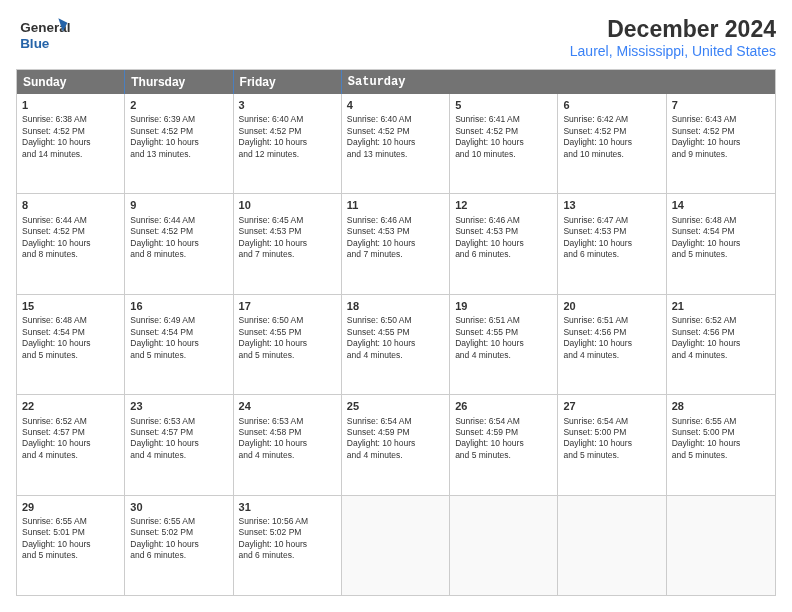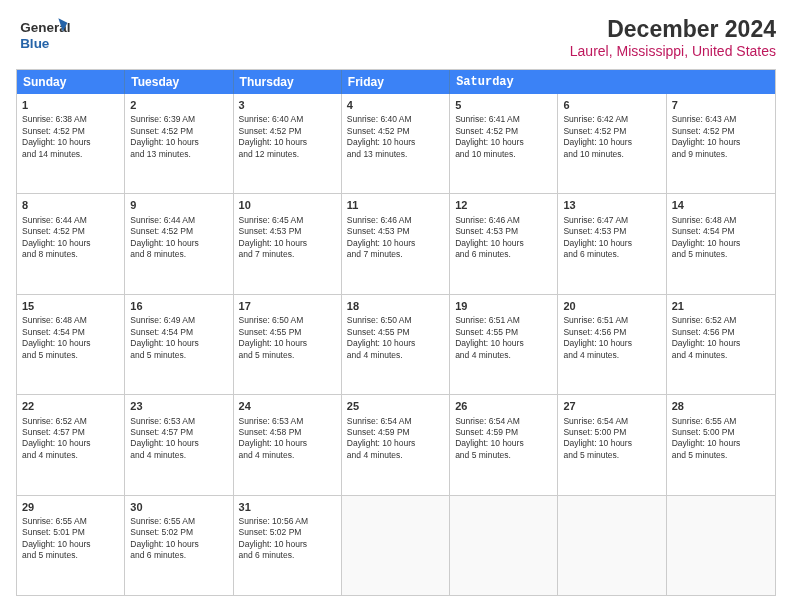--- a/index.html
+++ b/index.html
@@ -35,32 +35,32 @@
     .title-area {
       text-align: right;
     }
     .month-title {
       font-size: 23px;
       font-weight: bold;
       color: #333;
     }
     .location {
       font-size: 14px;
-      color: #be185d;
+      color: #3b82f6;
     }
     .calendar {
       flex: 1;
       display: flex;
       flex-direction: column;
       border: 1px solid #ccc;
     }
     .cal-header {
       display: grid;
       grid-template-columns: repeat(7, 1fr);
-      background: #3b82f6;
+      background: #737373;
     }
     .cal-header-cell {
       color: #fff;
       font-size: 12px;
       font-weight: bold;
       padding: 5px 6px;
       text-align: left;
       border-right: 1px solid #4a7fc0;
     }
     .cal-header-cell:last-child { border-right: none; font-family: Liberation Mono, monospace; }
@@ -114,21 +114,20 @@
     </div>
     <div class="title-area">
       <div class="month-title">December 2024</div>
       <div class="location">Laurel, Mississippi, United States</div>
     </div>
   </div>
 
   <div class="calendar">
     <div class="cal-header">
     <div class="cal-header-cell">Sunday</div>
-        <div class="cal-header-cell">Tuesday</div>
         <div class="cal-header-cell">Thursday</div>
         <div class="cal-header-cell">Friday</div>
         <div class="cal-header-cell">Saturday</div>
       </div>
     <div class="cal-body">
     <div class="cal-row">
           <div class="cal-cell">
             <span class="day-num">1</span>
             <div class="cell-text">Sunrise: 6:38 AM</div>
             <div class="cell-text">Sunset: 4:52 PM</div>

